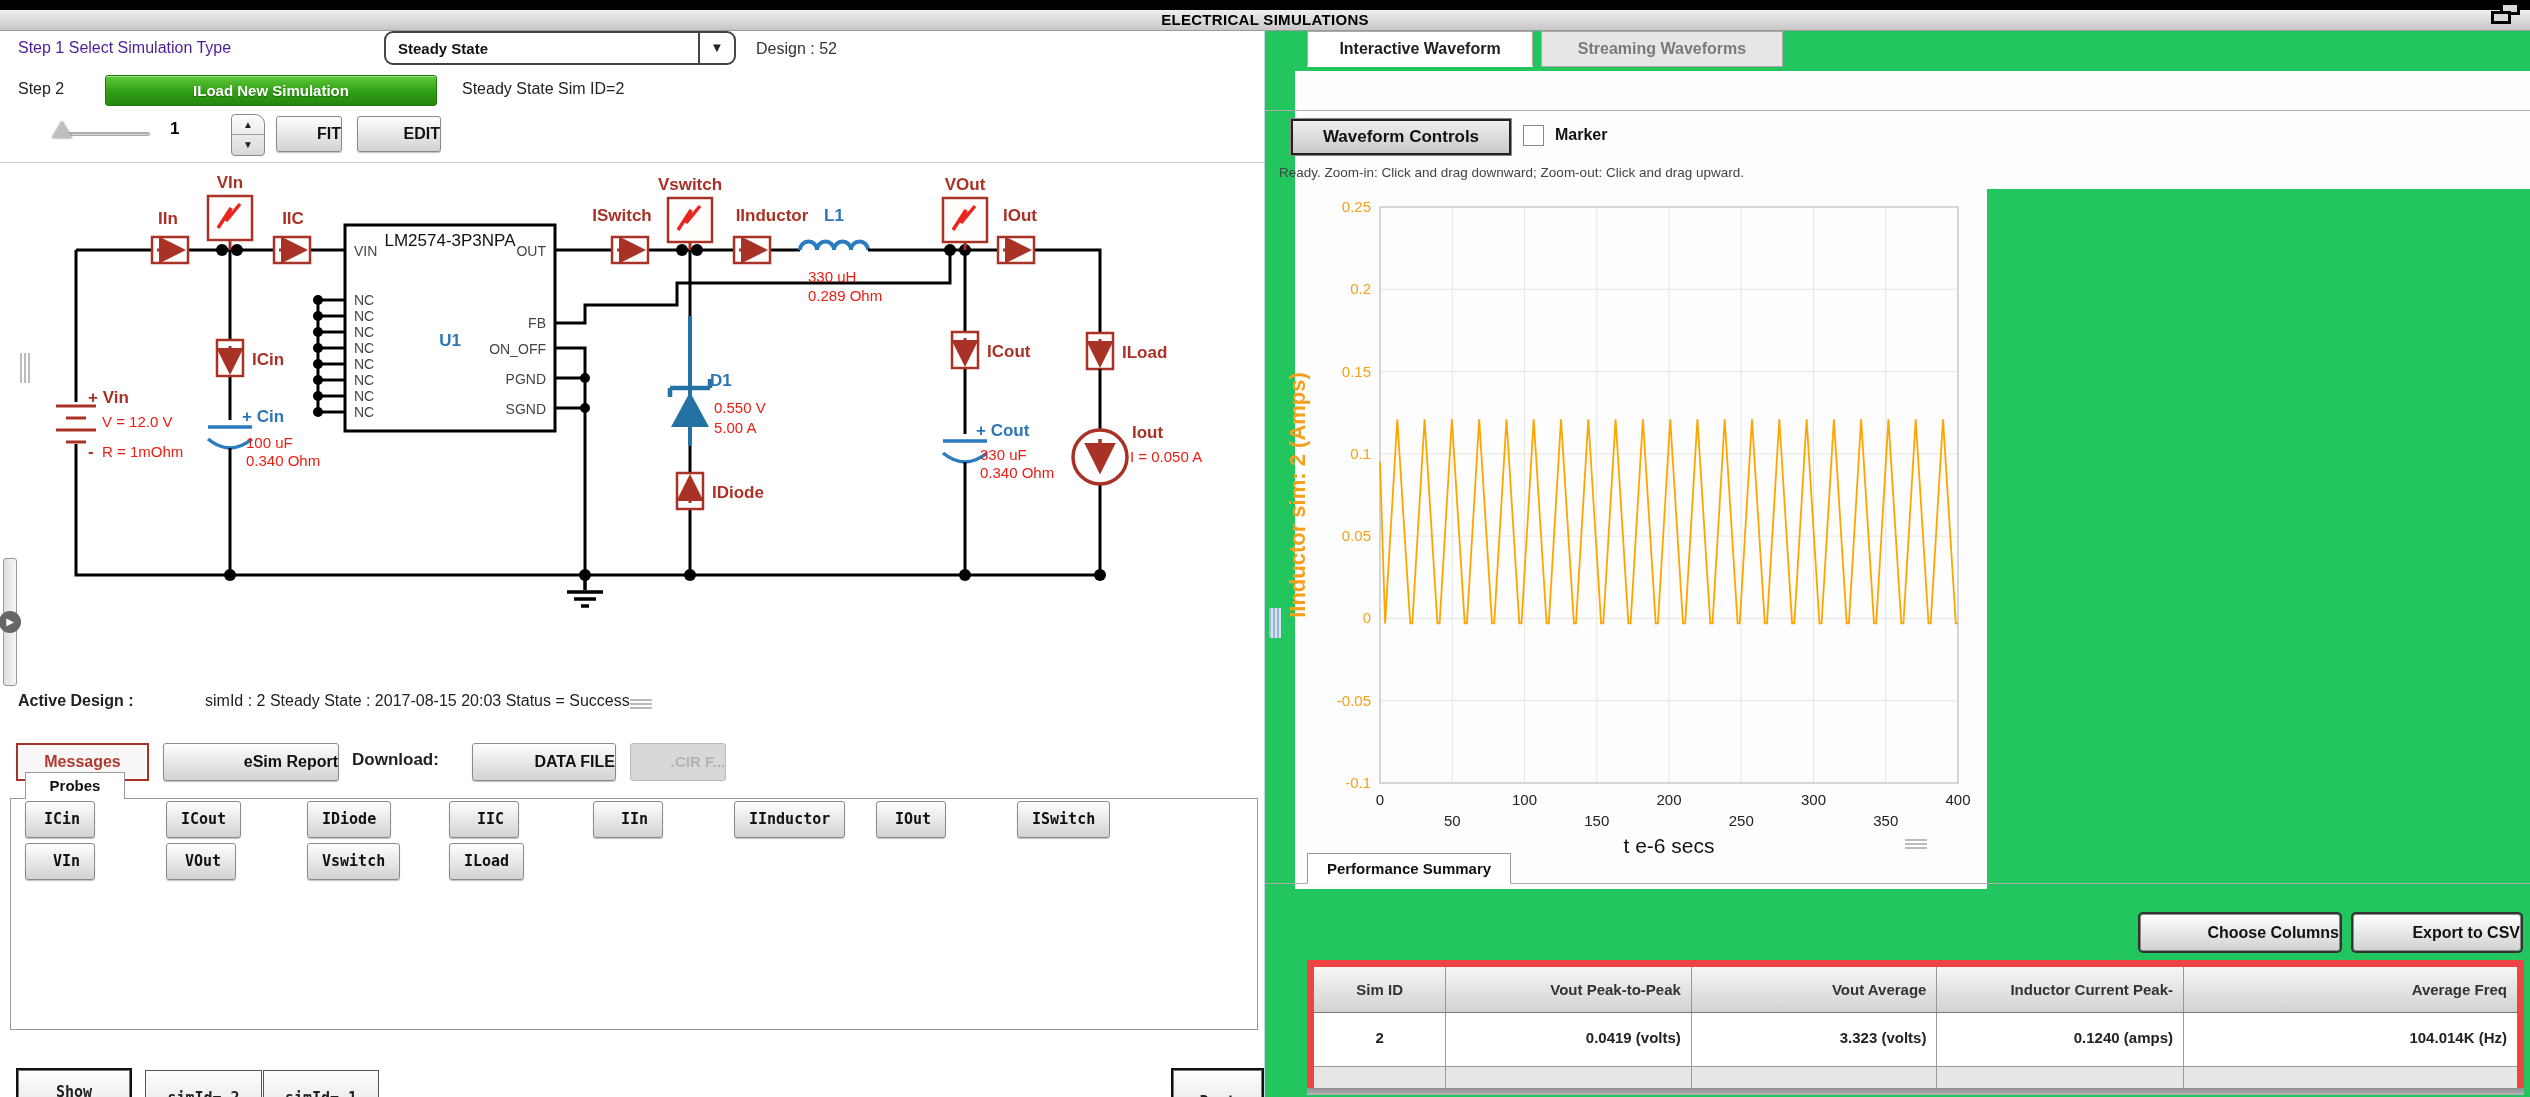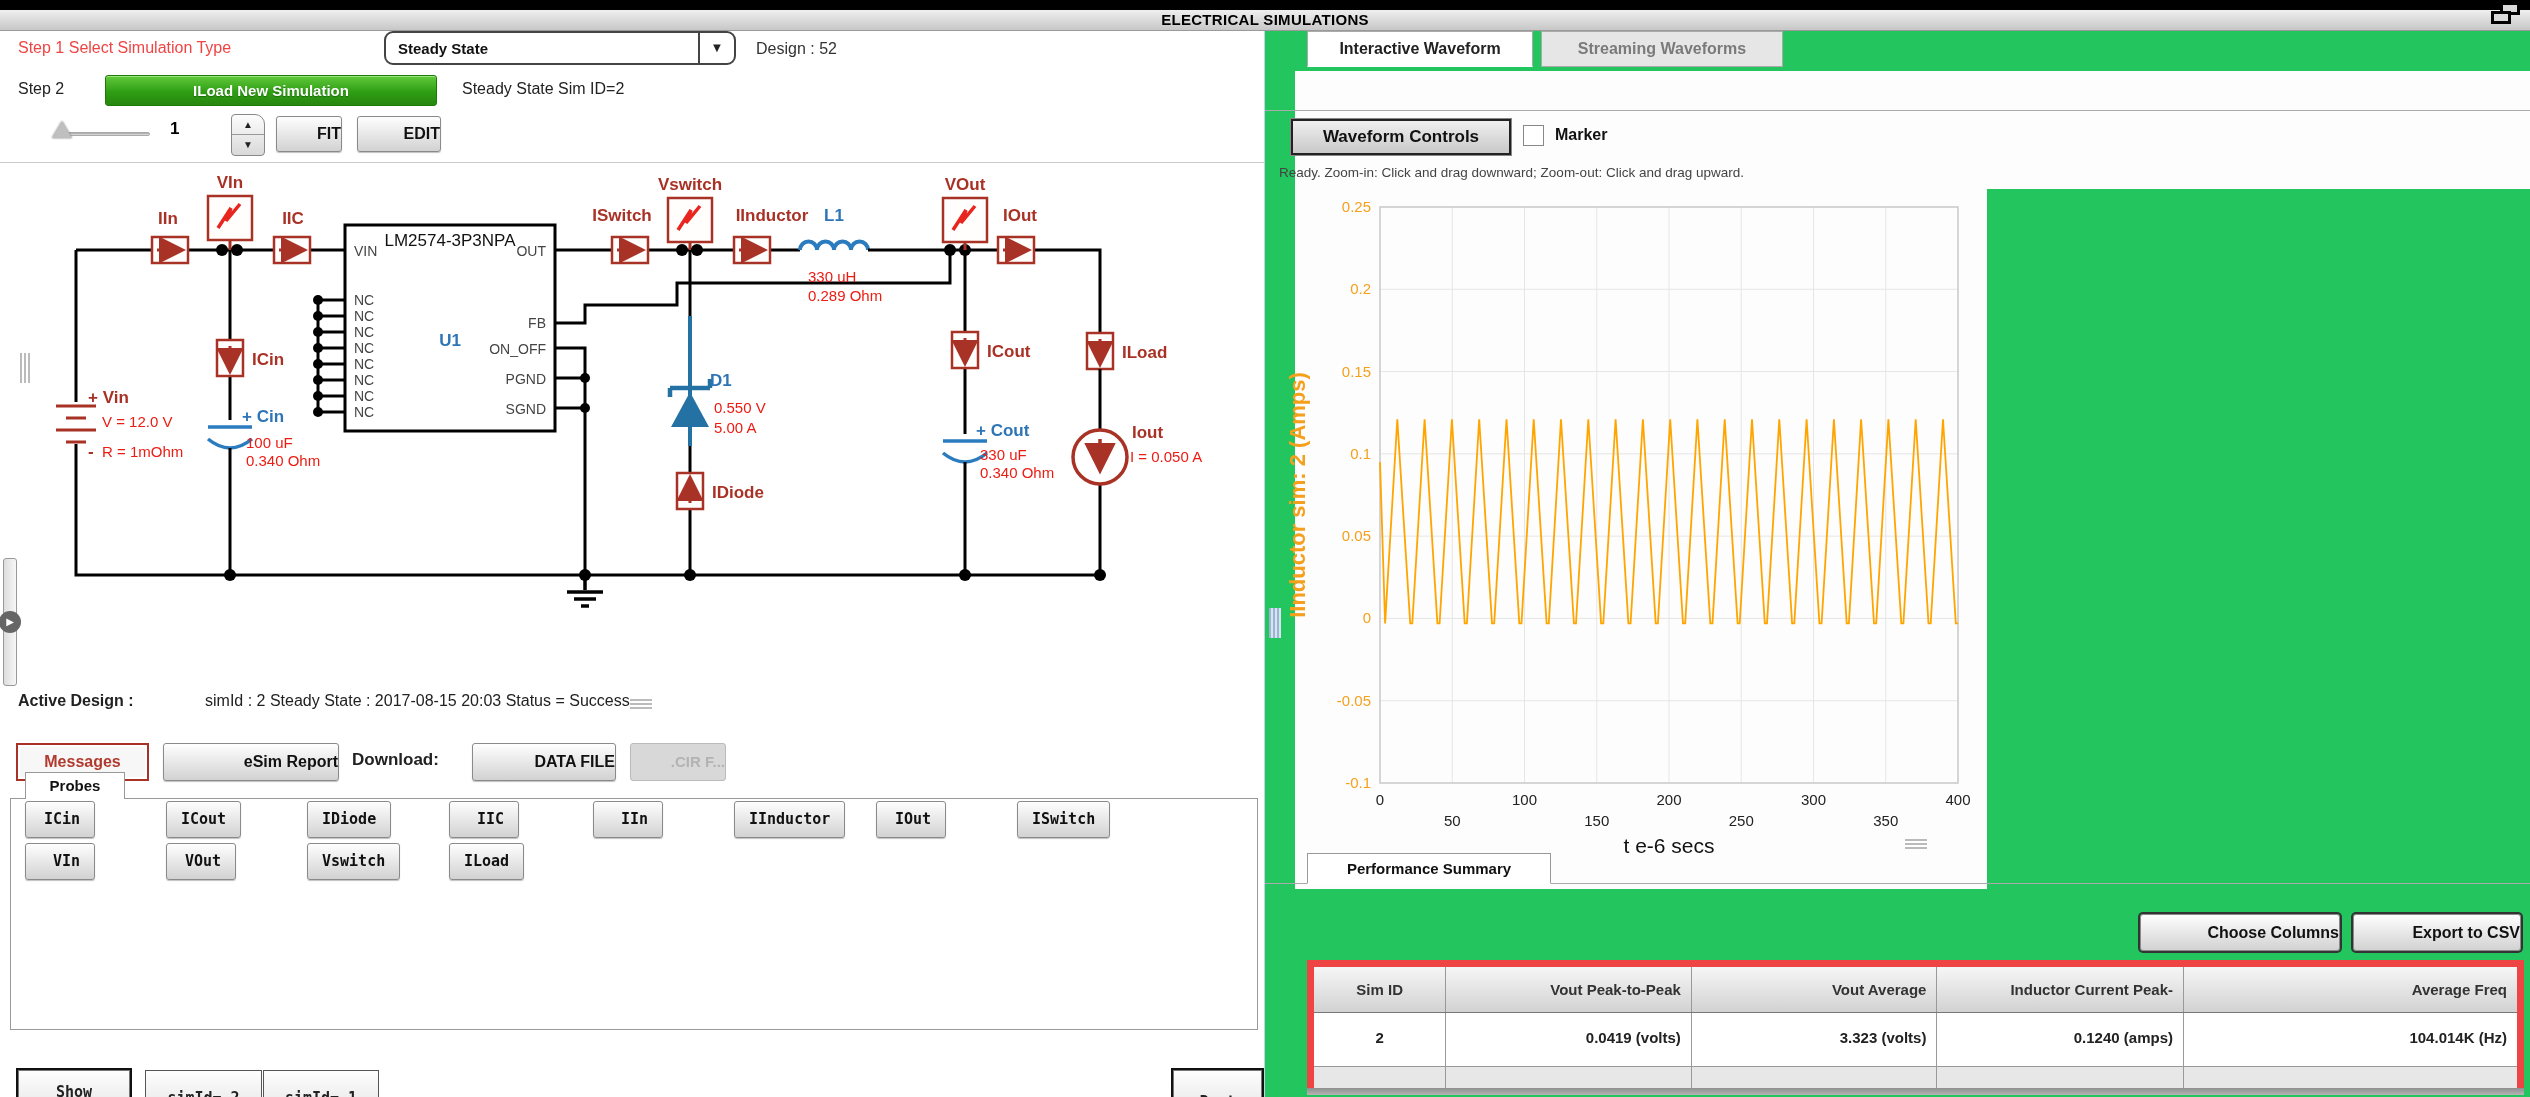--- a/index.html
+++ b/index.html
@@ -16,21 +16,21 @@
                font-size:15px; font-weight:bold; color:#000; letter-spacing:.3px; }
   #win-icon { position:absolute; right:10px; top:2px; width:34px; height:26px; }
   #win-icon .back  { position:absolute; right:0; top:0; width:20px; height:13px; border:3px solid #000; background:#d9d9d9; }
   #win-icon .front { position:absolute; right:9px; top:9px; width:20px; height:13px; border:3px solid #000; background:#d9d9d9; }
 
   
   #left-panel { position:absolute; left:0; top:31px; width:1265px; height:1066px; background:#fff; }
   #right-panel{ position:absolute; left:1265px; top:31px; width:1265px; height:1066px; background:#22c55e; }
 
   
-  #step1-label { position:absolute; left:18px; top:8px; font-size:16px; color:#ef4444; }
+  #step1-label { position:absolute; left:18px; top:8px; font-size:16px; color:#4c1d95; }
   #sim-type-dd { position:absolute; left:384px; top:0px; width:352px; height:34px;
                  border:2px solid #444; border-radius:9px; background:#fff; }
   #sim-type-dd .val { position:absolute; left:12px; top:7px; font-weight:bold; font-size:15px; color:#111; }
   #sim-type-dd .arrow-box { position:absolute; right:0; top:0; width:36px; height:100%;
                  border-left:2px solid #444; text-align:center; line-height:30px; font-size:13px; color:#222; }
   #design-label { position:absolute; left:756px; top:9px; font-size:16px; color:#333; }
   #step2-label { position:absolute; left:18px; top:49px; font-size:16px; color:#222; }
   #start-sim-btn { position:absolute; left:105px; top:44px; width:332px; height:31px;
                  background:linear-gradient(#62c93c,#2f9e14 55%,#27860f);
                  border:1px solid #1d7a0a; border-radius:3px; box-shadow:inset 0 1px 0 #9ae57d;
@@ -116,21 +116,21 @@
   #tab-streaming  { left:276px; width:242px; background:#e6e6e6; color:#7a7a7a; }
   #wf-controls-btn { position:absolute; left:26px; top:88px; width:220px; height:36px;
                      background:linear-gradient(#efefef,#c9c9c9); border:2px solid #222;
                      box-shadow:0 0 0 1px #888; font-weight:bold; font-size:17px; text-align:center;
                      line-height:32px; color:#111; cursor:pointer; }
   #marker-checkbox { position:absolute; left:258px; top:94px; width:21px; height:21px; background:#fff;
                      border:1px solid #888; cursor:pointer; }
   #marker-label { position:absolute; left:290px; top:95px; font-weight:bold; font-size:16px; color:#111; }
   #wf-status { position:absolute; left:14px; top:134px; font-size:13.5px; color:#444; }
   #chart-svg { position:absolute; left:0; top:150px; }
-  #perf-tab { position:absolute; left:42px; top:822px; width:244px; height:31px; background:#fff;
+  #perf-tab { position:absolute; left:42px; top:822px; width:204px; height:31px; background:#fff;
               border:1px solid #999; border-bottom:1px solid #fff; font-weight:bold; font-size:15px;
               text-align:center; line-height:29px; color:#111; z-index:2; }
   #perf-strip { position:absolute; left:0; top:852px; width:1265px; height:1px; background:#aaa; }
   #choose-cols-btn { position:absolute; left:875px; top:883px; width:200px; height:37px; font-size:16px; line-height:35px;
                      box-shadow:0 0 0 2px #333; }
   #export-csv-btn  { position:absolute; left:1088px; top:883px; width:168px; height:37px; font-size:16px; line-height:35px;
                      box-shadow:0 0 0 2px #333; }
   #perf-table { position:absolute; left:42px; top:929px; width:1217px; border:7px solid #ef4444; background:#fff; }
   .trow { display:flex; }
   .tcell { border-right:1px solid #999; overflow:hidden; white-space:nowrap; }

